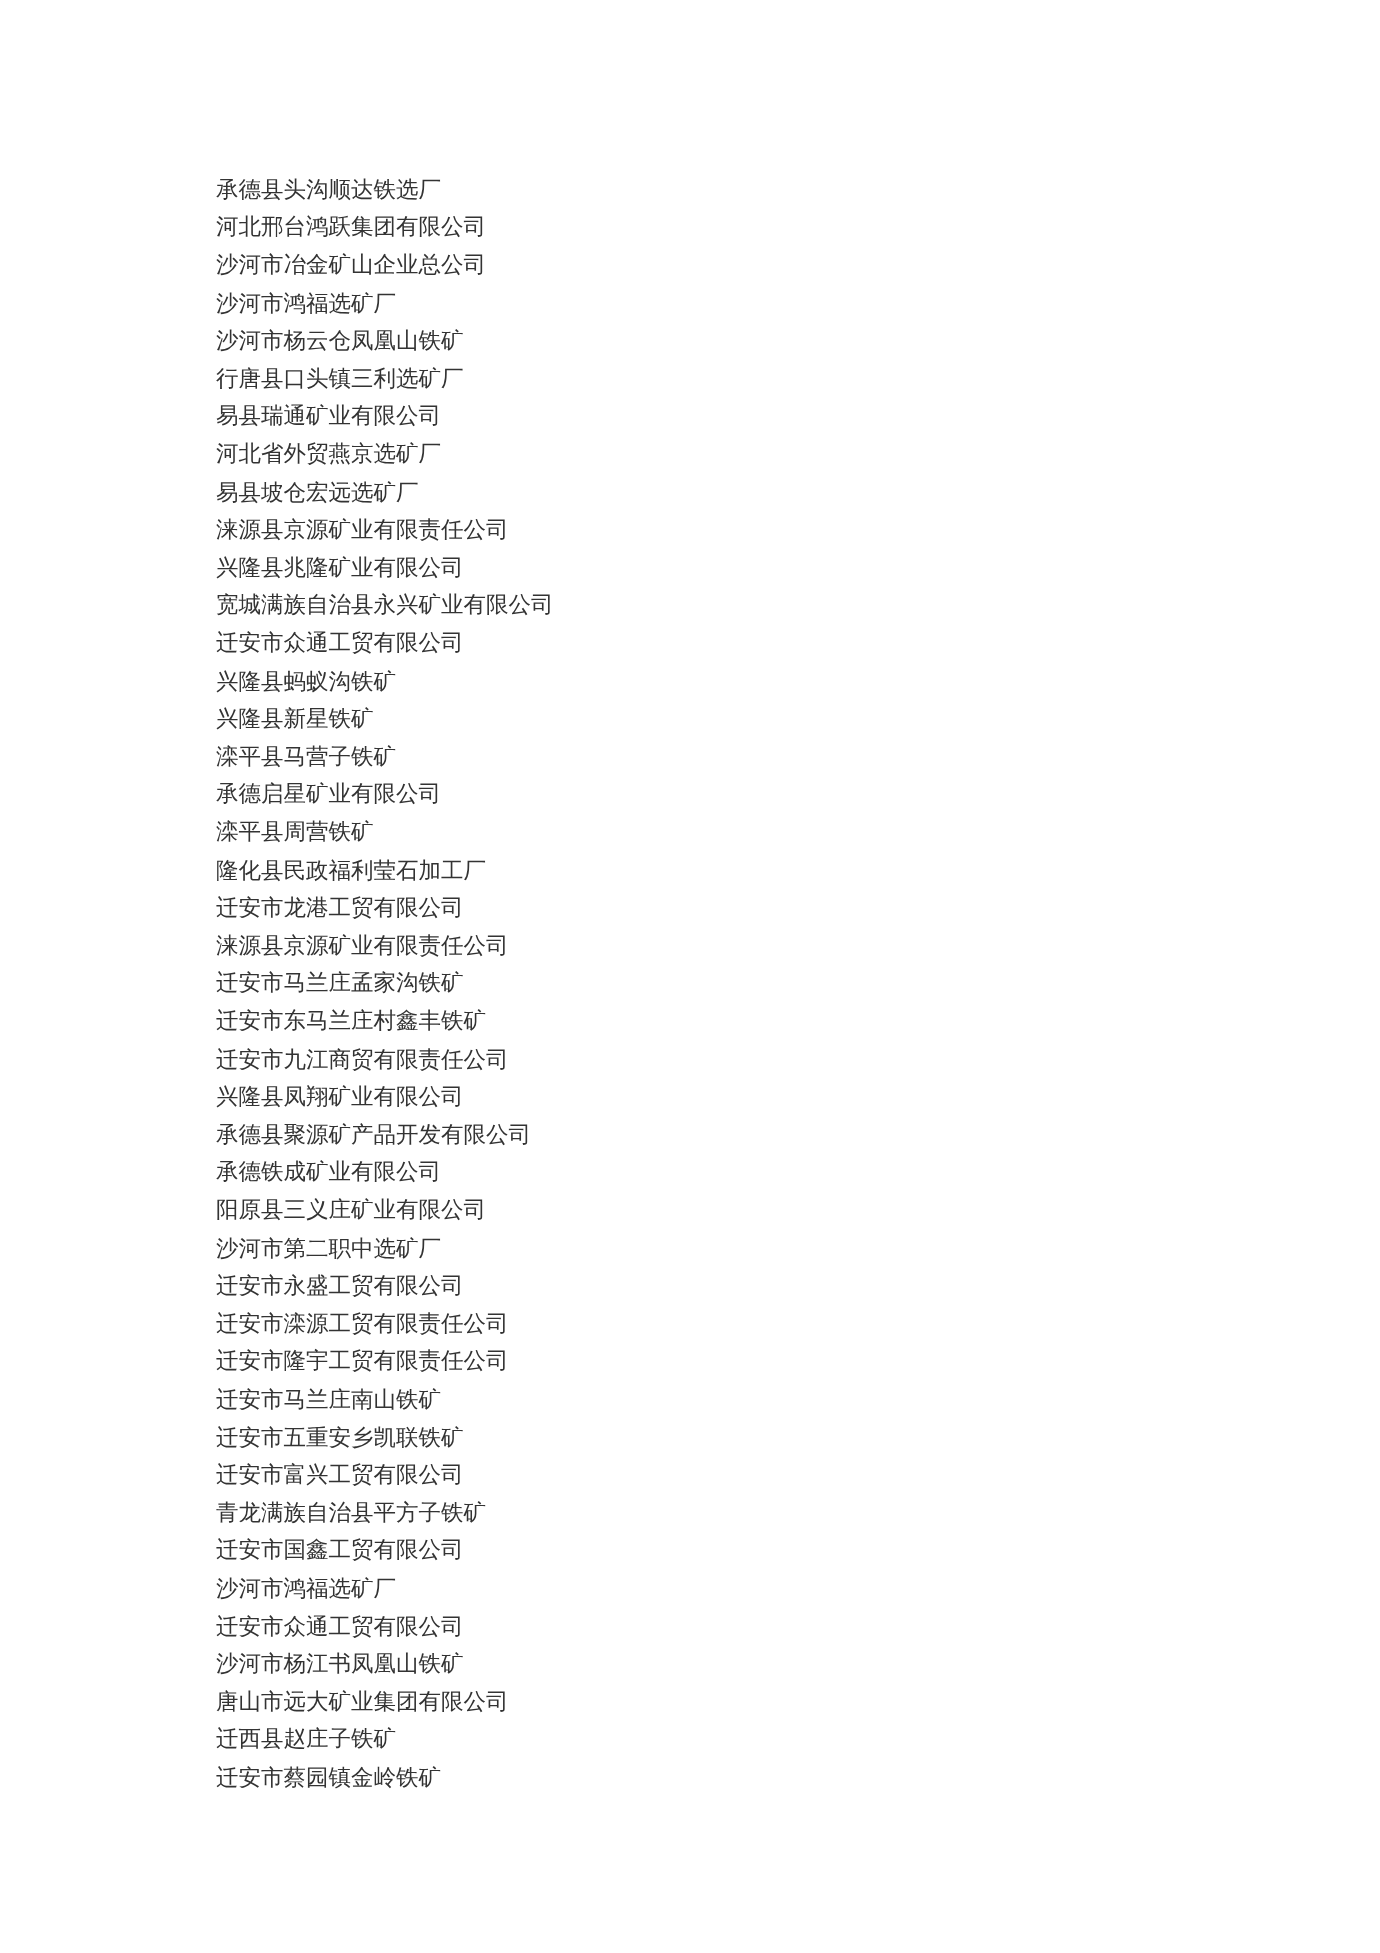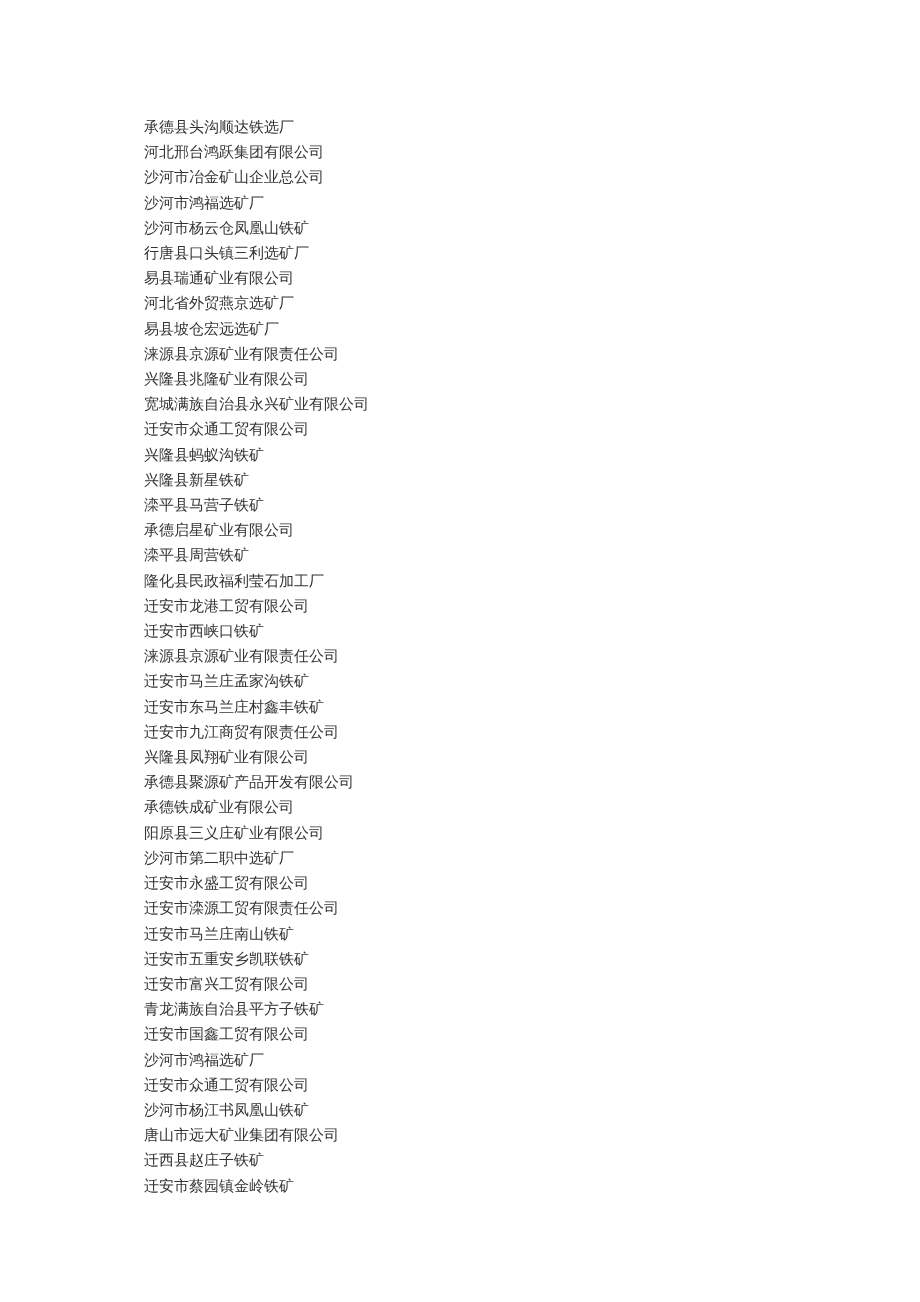--- a/index.html
+++ b/index.html
@@ -43,32 +43,32 @@
     <div class="company-item">兴隆县兆隆矿业有限公司</div>
     <div class="company-item">宽城满族自治县永兴矿业有限公司</div>
     <div class="company-item">迁安市众通工贸有限公司</div>
     <div class="company-item">兴隆县蚂蚁沟铁矿</div>
     <div class="company-item">兴隆县新星铁矿</div>
     <div class="company-item">滦平县马营子铁矿</div>
     <div class="company-item">承德启星矿业有限公司</div>
     <div class="company-item">滦平县周营铁矿</div>
     <div class="company-item">隆化县民政福利莹石加工厂</div>
     <div class="company-item">迁安市龙港工贸有限公司</div>
-    <div class="company-item">迁安市西峡口铁矿</div>
     <div class="company-item">涞源县京源矿业有限责任公司</div>
     <div class="company-item">迁安市马兰庄孟家沟铁矿</div>
     <div class="company-item">迁安市东马兰庄村鑫丰铁矿</div>
     <div class="company-item">迁安市九江商贸有限责任公司</div>
     <div class="company-item">兴隆县凤翔矿业有限公司</div>
     <div class="company-item">承德县聚源矿产品开发有限公司</div>
     <div class="company-item">承德铁成矿业有限公司</div>
     <div class="company-item">阳原县三义庄矿业有限公司</div>
     <div class="company-item">沙河市第二职中选矿厂</div>
     <div class="company-item">迁安市永盛工贸有限公司</div>
     <div class="company-item">迁安市滦源工贸有限责任公司</div>
+    <div class="company-item">迁安市隆宇工贸有限责任公司</div>
     <div class="company-item">迁安市马兰庄南山铁矿</div>
     <div class="company-item">迁安市五重安乡凯联铁矿</div>
     <div class="company-item">迁安市富兴工贸有限公司</div>
     <div class="company-item">青龙满族自治县平方子铁矿</div>
     <div class="company-item">迁安市国鑫工贸有限公司</div>
     <div class="company-item">沙河市鸿福选矿厂</div>
     <div class="company-item">迁安市众通工贸有限公司</div>
     <div class="company-item">沙河市杨江书凤凰山铁矿</div>
     <div class="company-item">唐山市远大矿业集团有限公司</div>
     <div class="company-item">迁西县赵庄子铁矿</div>

